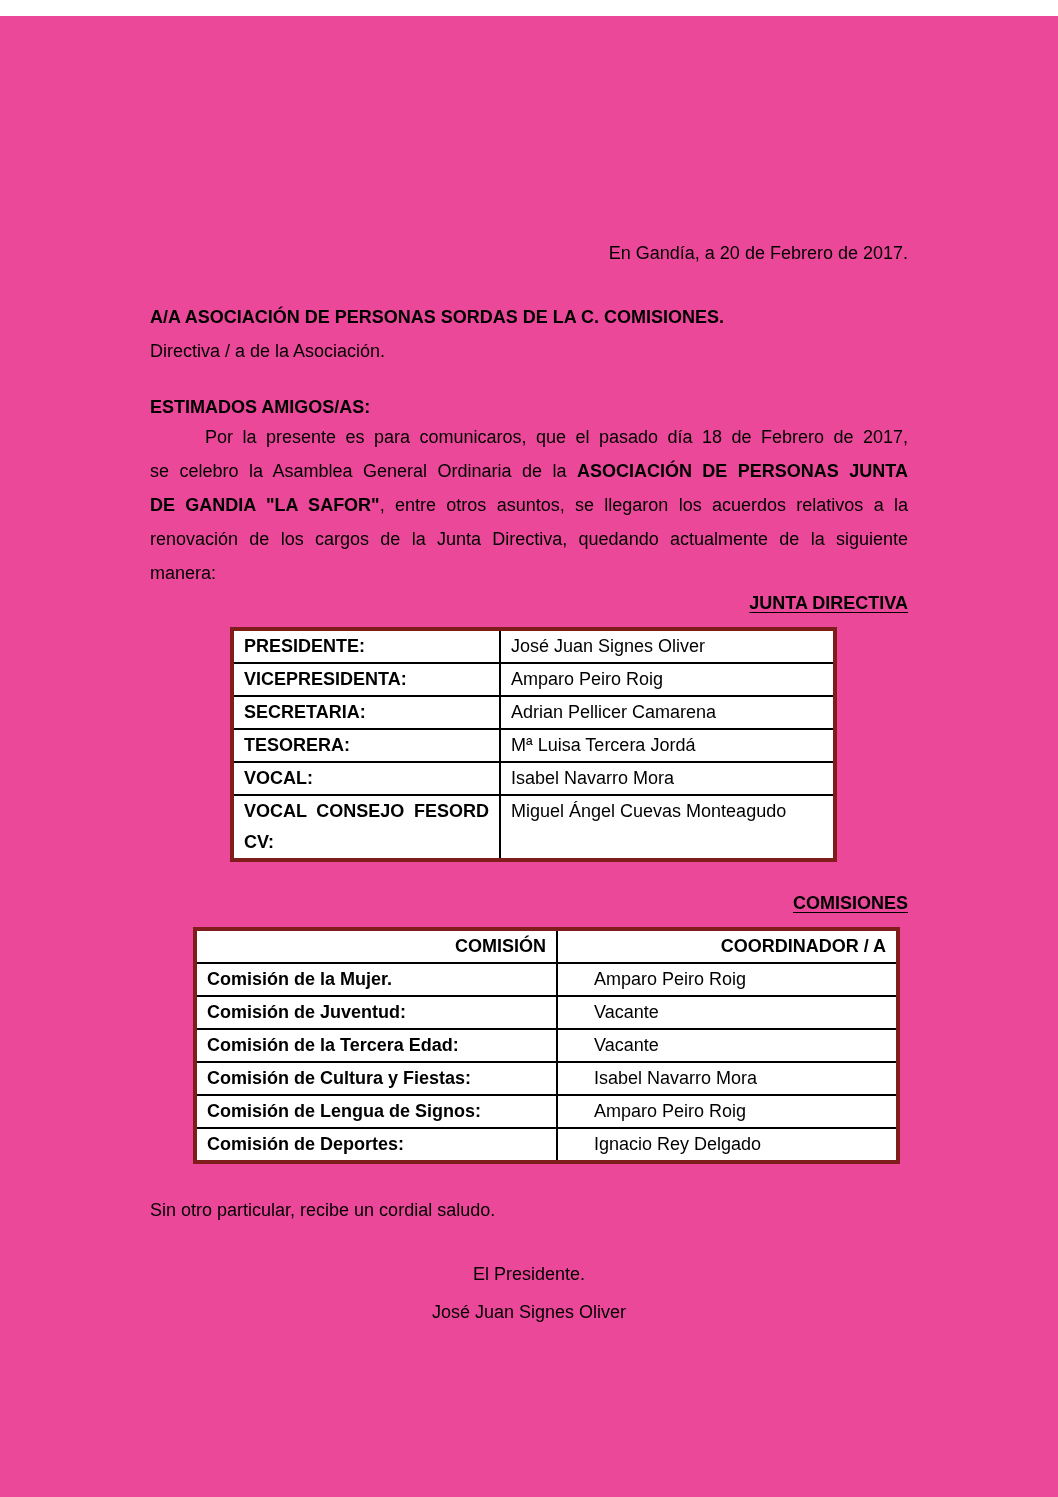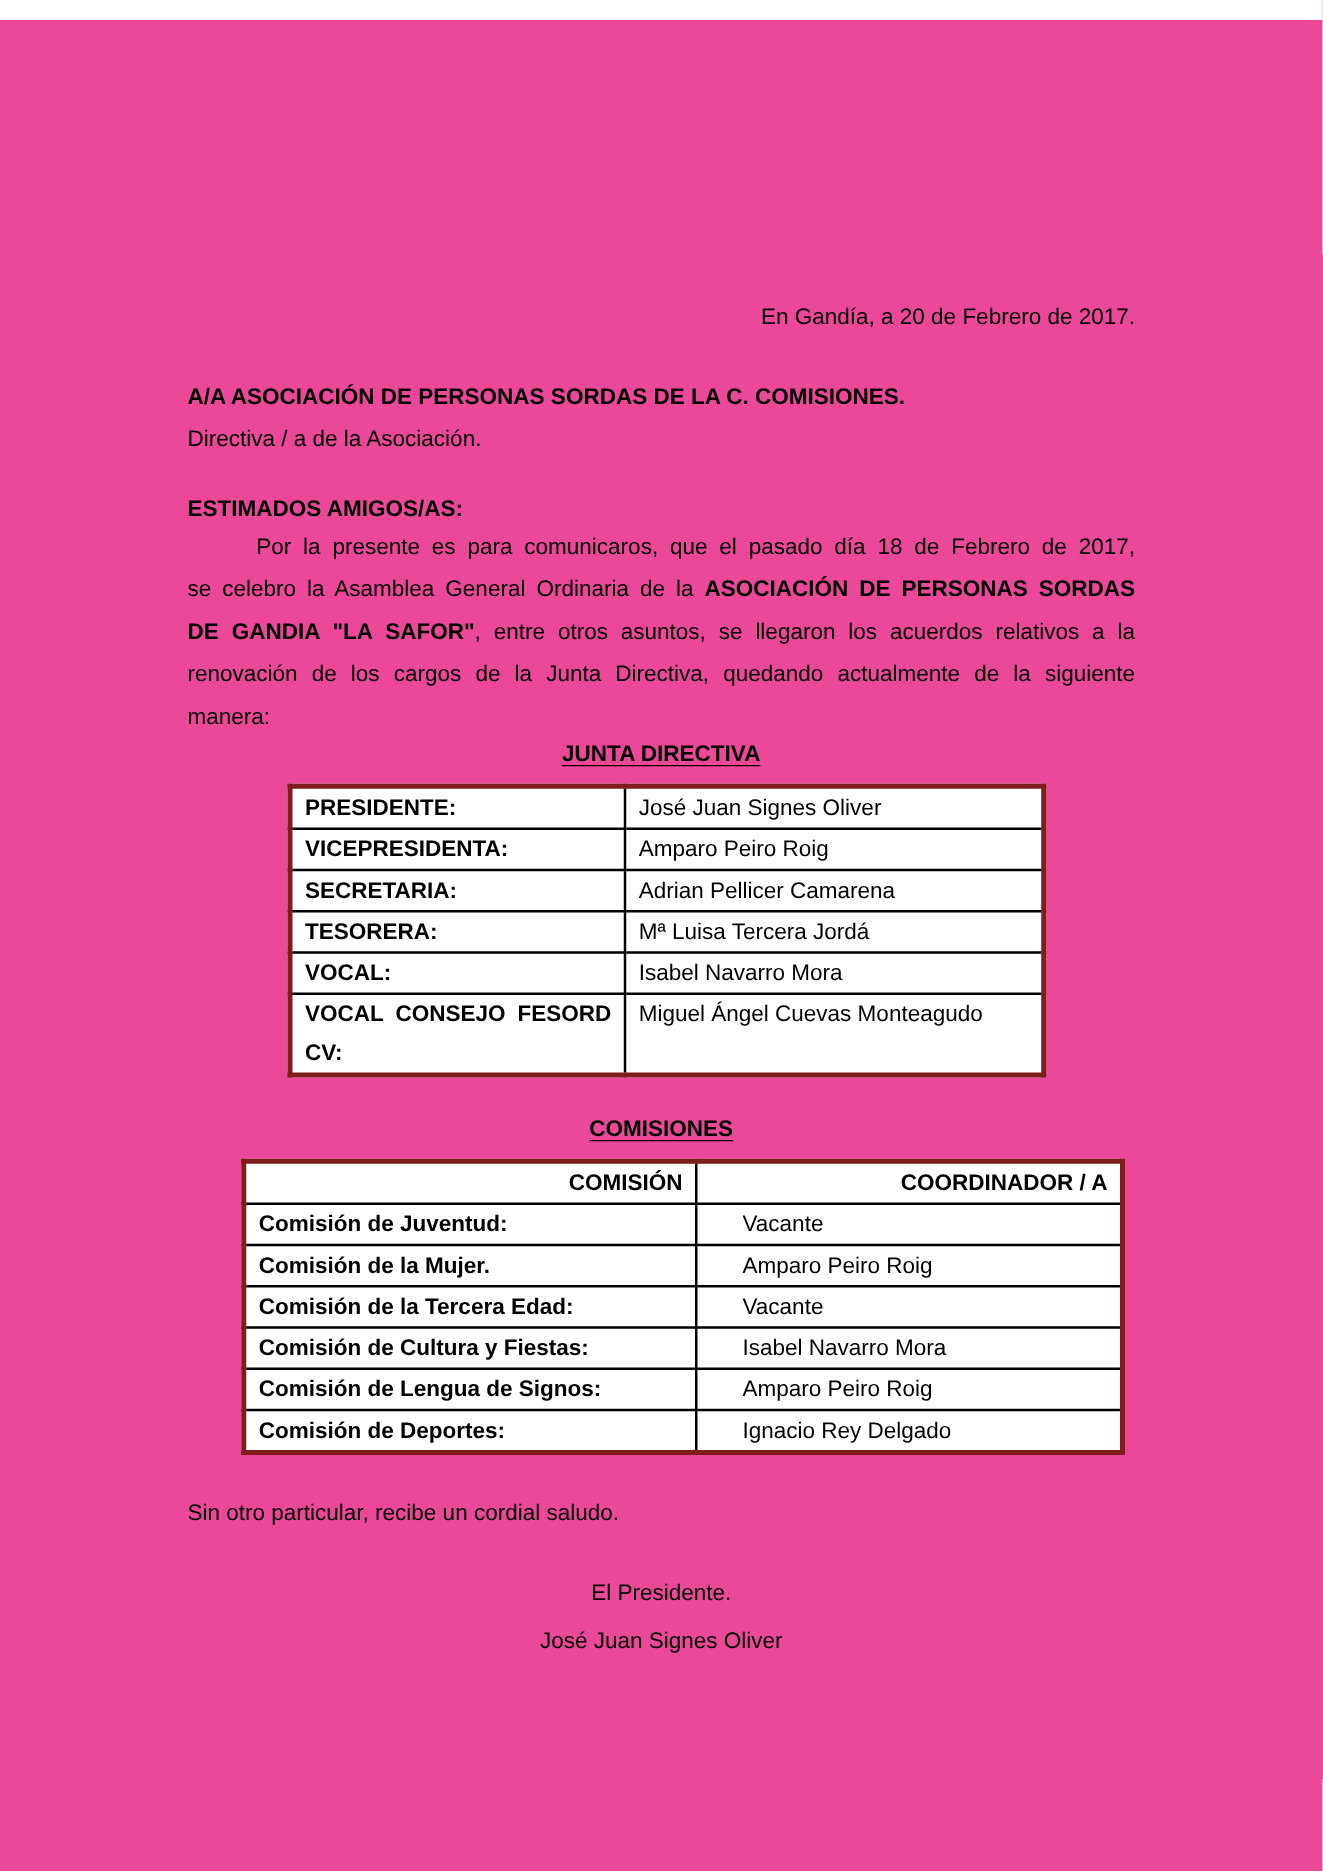--- a/index.html
+++ b/index.html
@@ -24,21 +24,21 @@
   .recipient-sub { top: 318px; left: 150px; }
   .salutation { top: 374px; left: 150px; font-weight: bold; }
   .paragraph { top: 404px; left: 150px; width: 758px; }
   .pline { width: 758px; white-space: nowrap; }
   .pline.jl { text-align: justify; text-align-last: justify; white-space: normal; }
   .pline.indent { text-indent: 55px; }
   .section-title {
     font-weight: bold;
     text-decoration: underline;
     text-underline-offset: 3px;
-    text-align: center;
+    text-align: right;
     width: 758px; left: 150px;
   }
   .junta-title { top: 570px; }
   .com-title { top: 870px; }
   table {
     border-collapse: collapse;
     border: 4px solid #7f1d1d;
     table-layout: fixed;
     position: absolute;
     background: #ffffff;
@@ -74,21 +74,21 @@
 
   <div class="abs date-line">En Gandía, a 20 de Febrero de 2017.</div>
 
   <div class="abs recipient">A/A ASOCIACIÓN DE PERSONAS SORDAS DE LA C. COMISIONES.</div>
   <div class="abs recipient-sub">Directiva / a de la Asociación.</div>
 
   <div class="abs salutation">ESTIMADOS AMIGOS/AS:</div>
 
   <div class="abs paragraph">
     <div class="pline jl indent"><span>Por la presente es para comunicaros, que el pasado día 18 de Febrero de 2017,</span></div>
-    <div class="pline jl"><span>se celebro la Asamblea General Ordinaria de la </span><b>ASOCIACIÓN DE PERSONAS SORDAS</b></div>
+    <div class="pline jl"><span>se celebro la Asamblea General Ordinaria de la </span><b>ASOCIACIÓN DE PERSONAS JUNTA</b></div>
     <div class="pline jl"><b>DE GANDIA "LA SAFOR"</b><span>, entre otros asuntos, se llegaron los acuerdos relativos a la</span></div>
     <div class="pline jl"><span>renovación de los cargos de la Junta Directiva, quedando actualmente de la siguiente</span></div>
     <div class="pline"><span>manera:</span></div>
   </div>
 
   <div class="abs section-title junta-title">JUNTA DIRECTIVA</div>
 
   <table class="t1">
     <tbody>
       <tr>
@@ -120,26 +120,26 @@
 
   <div class="abs section-title com-title">COMISIONES</div>
 
   <table class="t2">
     <tbody>
       <tr>
         <th class="c1">COMISIÓN</th>
         <th class="c2">COORDINADOR / A</th>
       </tr>
       <tr>
+        <td class="c1 lbl">Comisión de la Mujer.</td>
+        <td class="c2">Amparo Peiro Roig</td>
+      </tr>
+      <tr>
         <td class="c1 lbl">Comisión de Juventud:</td>
         <td class="c2">Vacante</td>
-      </tr>
-      <tr>
-        <td class="c1 lbl">Comisión de la Mujer.</td>
-        <td class="c2">Amparo Peiro Roig</td>
       </tr>
       <tr>
         <td class="c1 lbl">Comisión de la Tercera Edad:</td>
         <td class="c2">Vacante</td>
       </tr>
       <tr>
         <td class="c1 lbl">Comisión de Cultura y Fiestas:</td>
         <td class="c2">Isabel Navarro Mora</td>
       </tr>
       <tr>

